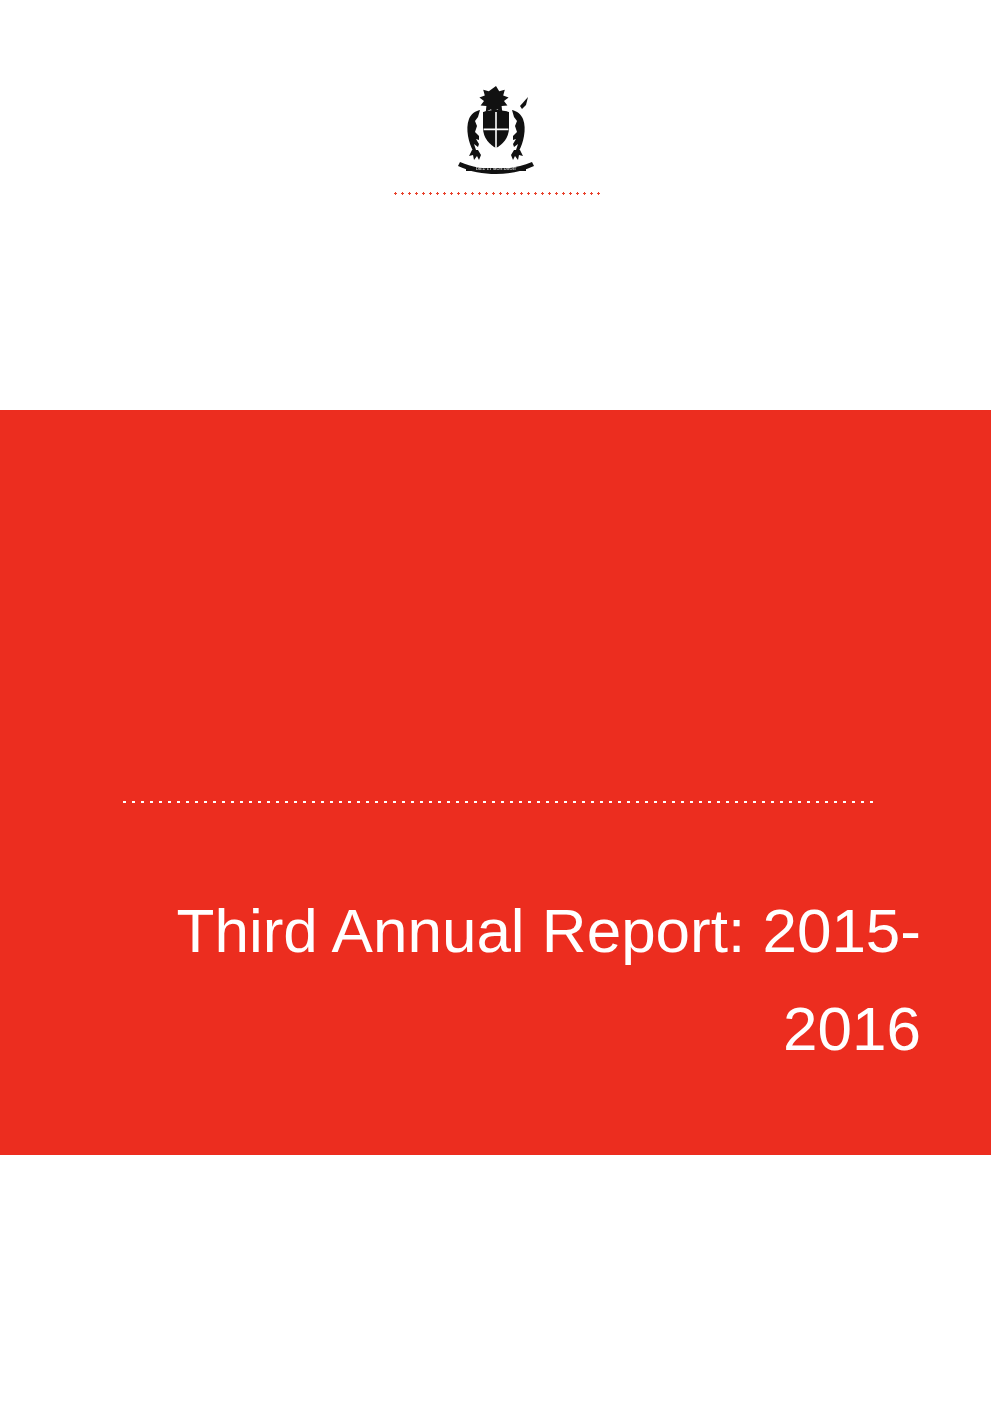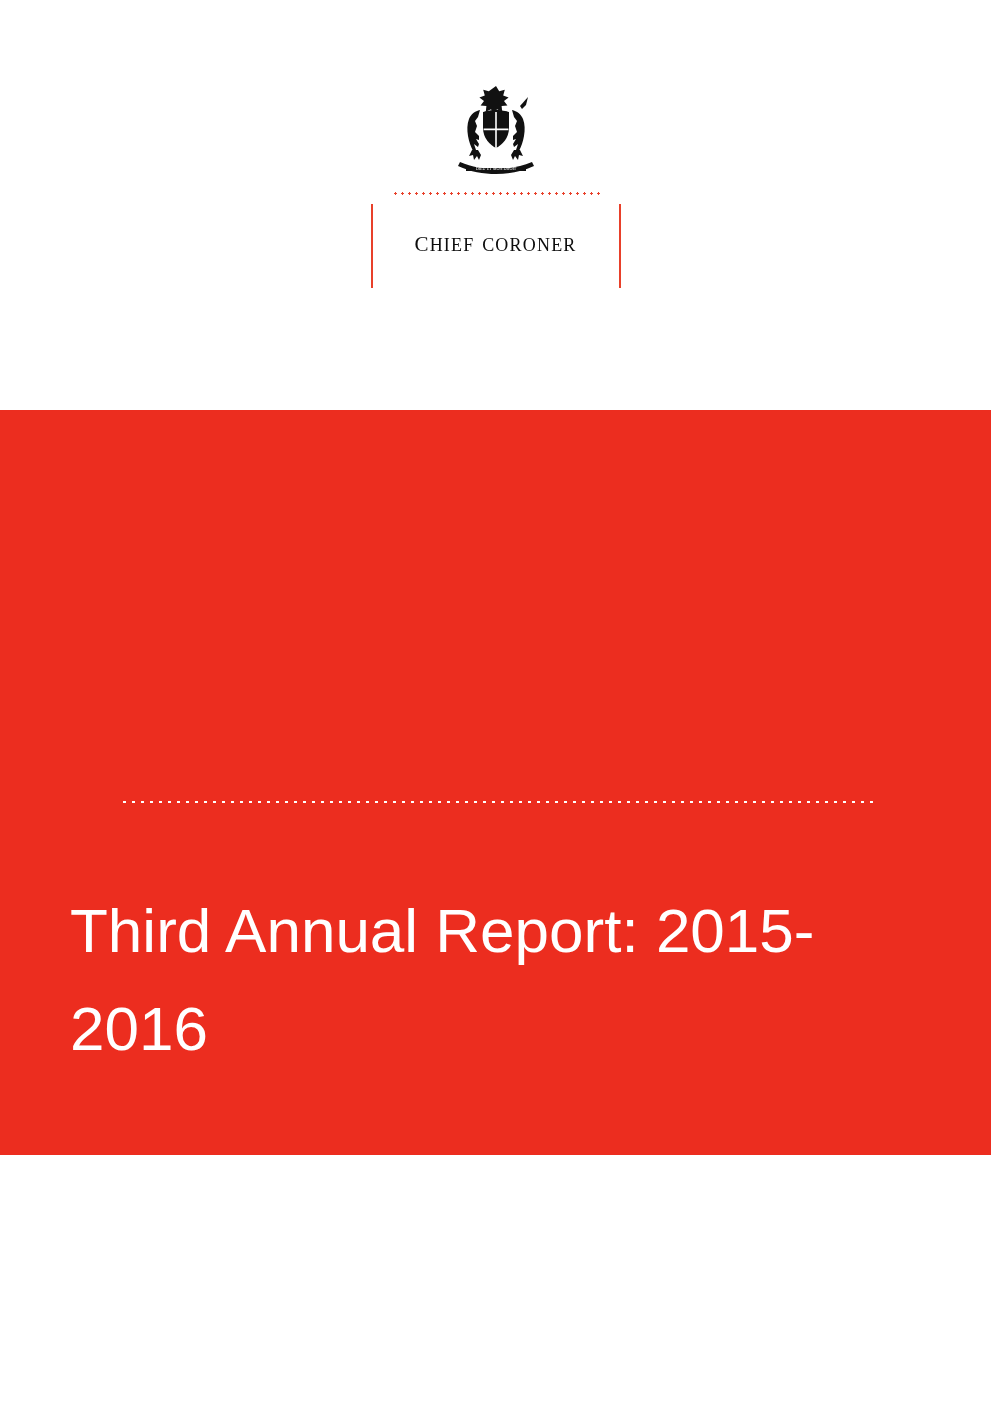--- a/index.html
+++ b/index.html
@@ -116,21 +116,21 @@
     background-image: radial-gradient(circle, #ffffff 1.4px, rgba(236,45,31,0) 1.5px);
     background-size: 9px 4px;
     background-repeat: repeat-x;
   }
 
   .doc-subtitle {
     position: absolute;
     top: 472px;
     left: 70px;
     width: 851px;
-    text-align: left;
+    text-align: right;
     font-size: 62px;
     line-height: 98px;
     font-weight: 400;
   }
 
   .footer-area {
     position: absolute;
     top: 1155px;
     left: 0;
     width: 991px;
@@ -165,25 +165,20 @@
           <path d="M24 80 c12 5 24 7 36 7 12 0 24 -2 36 -7 l2 4 c-13 6 -25 8 -38 8 -13 0 -25 -2 -38 -8z"></path>
           <path d="M30 86 h60 v3 h-60z" fill="#111111"></path>
         </g>
         <text x="60" y="88" font-family="'Liberation Serif', serif" font-size="4.2" fill="#ffffff" text-anchor="middle">DIEU ET MON DROIT</text>
       </svg>
     </span>
   </div>
 
   <div class="dot-rule-top"></div>
 
-  <div class="brand-block">
-    <div class="brand-rule-left"></div>
-    <div class="brand-rule-right"></div>
-    <div class="brand-name">Chief Coroner</div>
-  </div>
 
 </div>
 
 <div class="title-panel">
   <div class="dot-rule-mid"></div>
   <div class="doc-subtitle">Third Annual Report: 2015-2016</div>
 </div>
 
 <div class="footer-area"></div>
 

